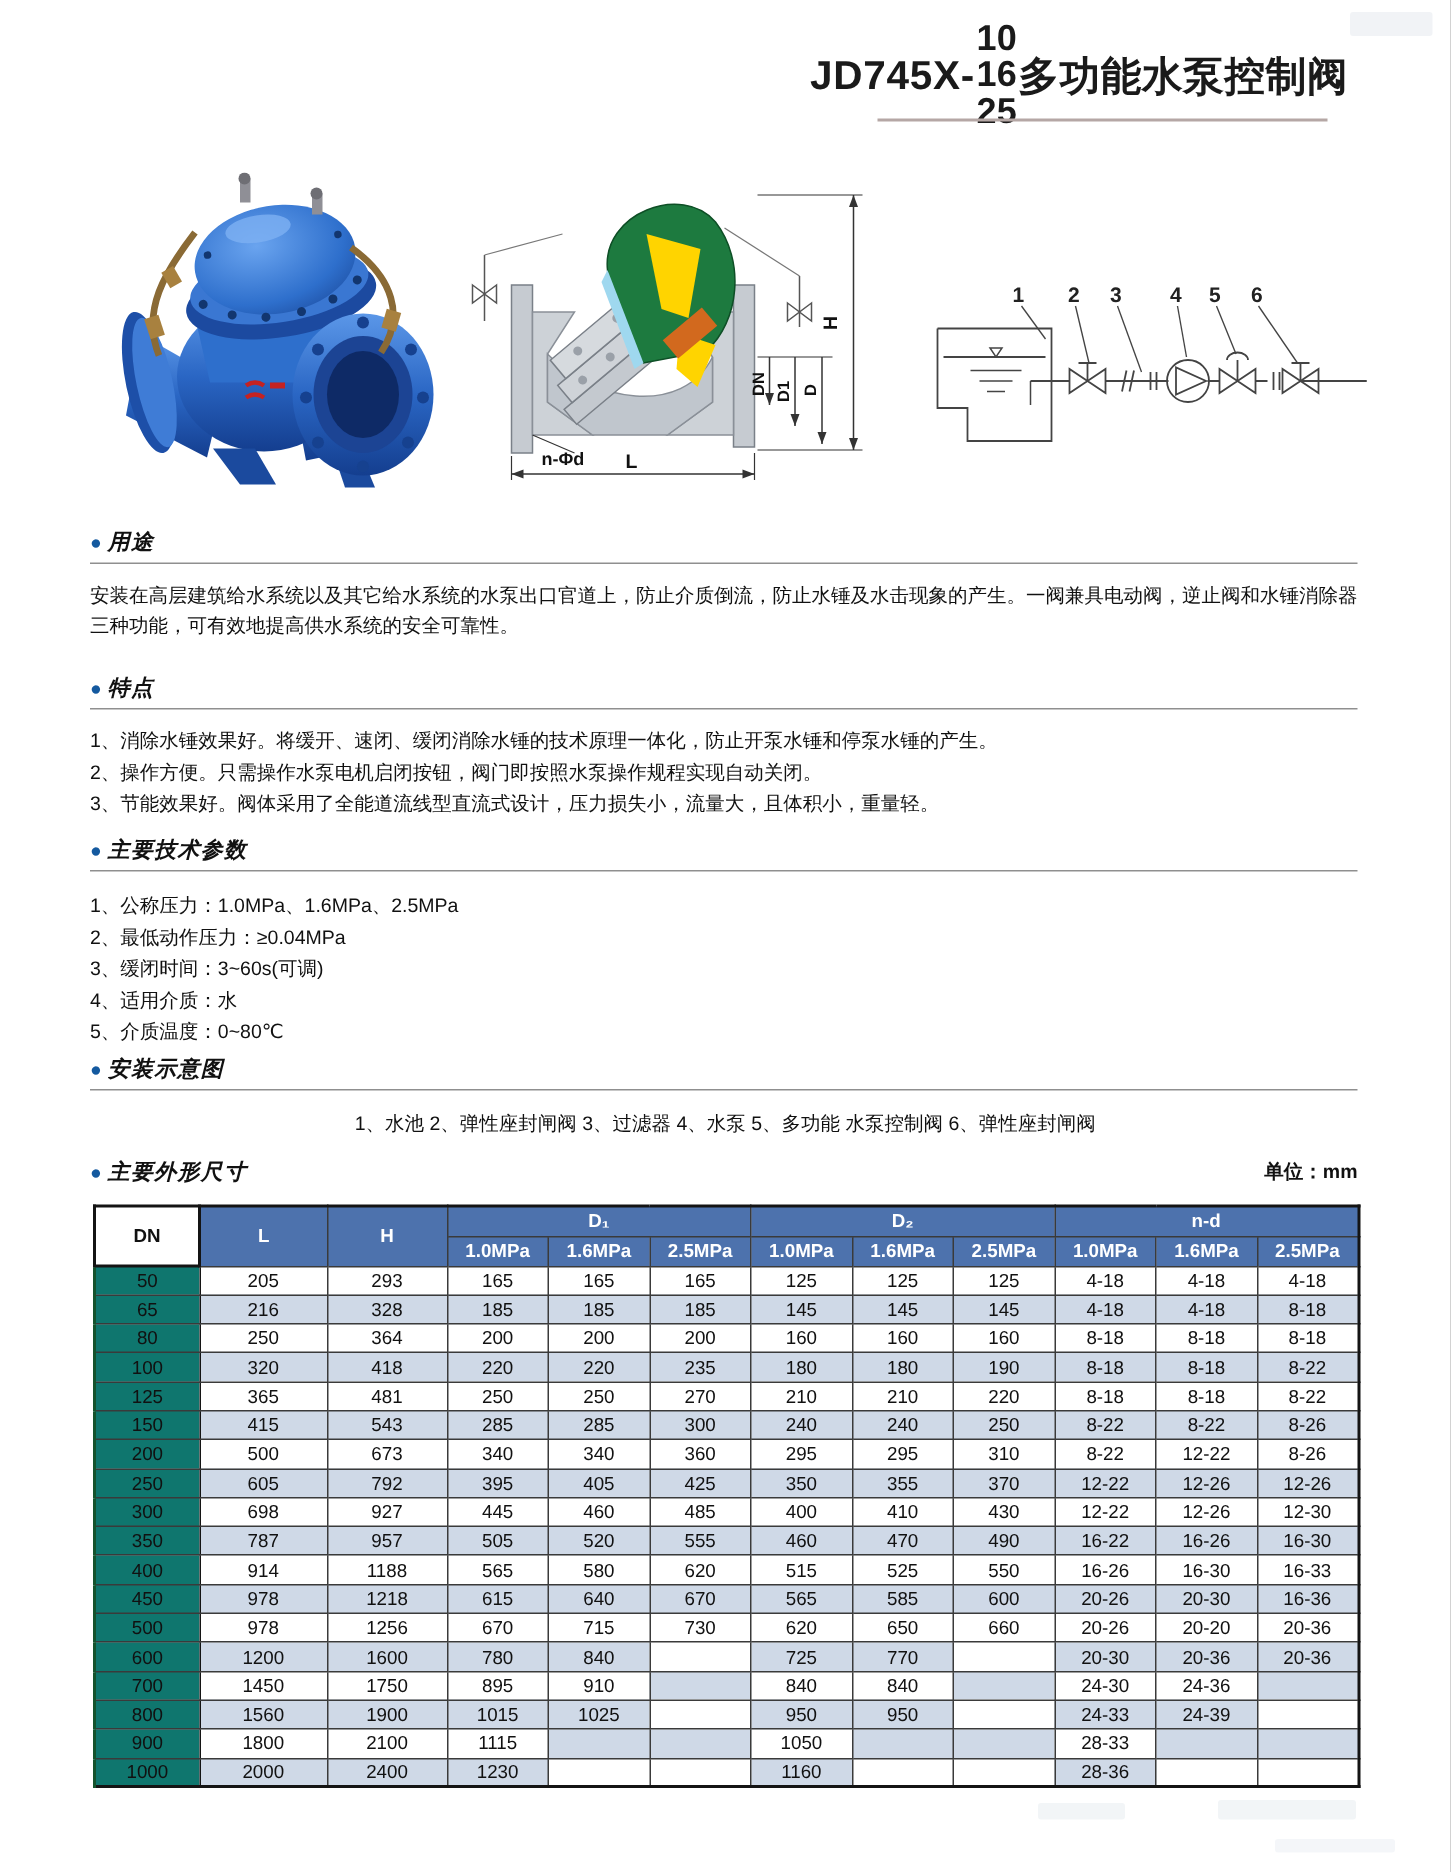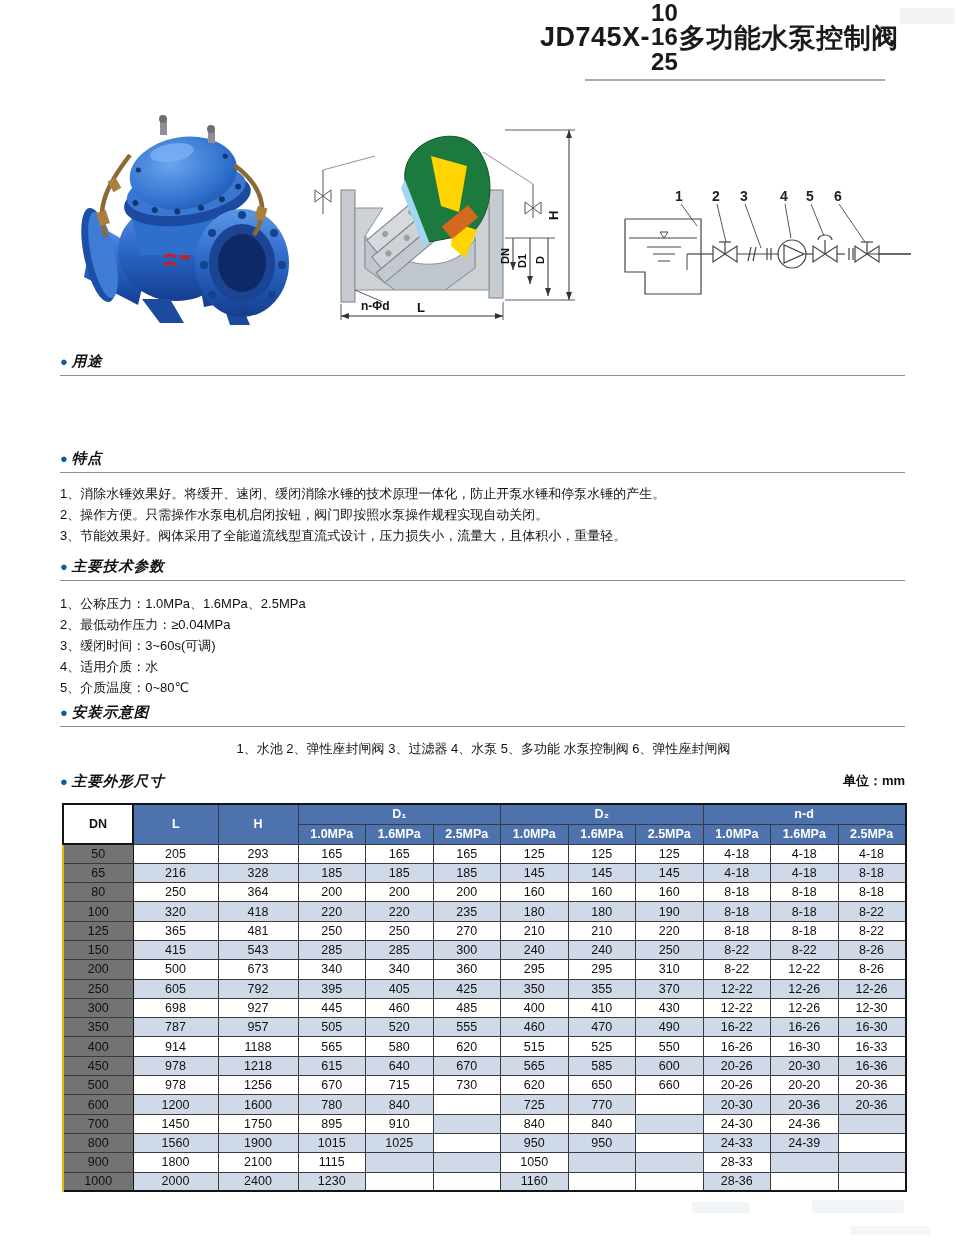--- a/index.html
+++ b/index.html
@@ -1,20 +1,20 @@
 <!DOCTYPE html>
 <html><head>
 <meta charset="utf-8">
 <style>
   * { margin:0; padding:0; box-sizing:border-box; }
   body { background:#888; font-family:"Liberation Sans","DejaVu Sans",sans-serif; }
   .page { position:relative; width:967px; height:1248px; background:#ffffff; margin:0 auto; overflow:hidden; }
 
   
-  .title-row { position:absolute; top:1px; left:540px; display:flex; align-items:center; color:#1a1a1a; }
+  .title-row { position:absolute; top:14px; left:540px; display:flex; align-items:center; color:#1a1a1a; }
   .title-main { font-size:27px; font-weight:bold; letter-spacing:0.5px; }
   .title-stack { display:flex; flex-direction:column; align-items:center; line-height:1.02; font-size:24px; font-weight:bold; margin:0 1px; }
   .title-underline { position:absolute; top:79px; left:585px; width:300px; height:2px; background:#b5a7a5; }
 
   
   .sec-head { position:absolute; left:60px; display:flex; align-items:center; }
   .sec-bullet { color:#14599f; font-size:13px; margin-right:4px; }
   .sec-label { font-size:14.5px; font-weight:bold; color:#111; letter-spacing:1px;font-style:italic; }
   .sec-rule { position:absolute; left:60px; width:845px; height:1px; background:#8f8f8f; }
   .sec-body { position:absolute; left:60px; width:847px; font-size:13px; color:#111; line-height:1.55; }
@@ -25,21 +25,21 @@
   
   .dims-table-wrap { position:absolute; top:803px; left:62px; width:843px; }
   table.dims { border-collapse:collapse; width:100%; table-layout:fixed; }
   table.dims th, table.dims td { border:1px solid #3a3a3a; text-align:center; font-size:12.5px; color:#111; padding:0; }
   table.dims { border:2px solid #141414; }
   table.dims thead th { background:#4d72ad; color:#ffffff; font-weight:600; height:20px; }
   table.dims thead th.corner { background:#ffffff; color:#111; font-weight:700; border:2px solid #141414; }
   table.dims td { height:19.3px; background:#ffffff; }
   table.dims td.cell-band { background:#cfd9e7; }
   table.dims td.cell-white { background:#ffffff; }
-  table.dims td.dn-cell { background:#737373; border-left:2px solid #eab308; border-right:1.5px solid #141414; }
+  table.dims td.dn-cell { background:#0f766e; border-left:2px solid #14532d; border-right:1.5px solid #141414; }
 
   
   .fig { position:absolute; }
   .fig svg { display:block; }
 
   
   .smudge { position:absolute; border-radius:2px; }
 </style>
 </head>
 <body>
@@ -257,20 +257,21 @@
         <text x="219" y="15">6</text>
       </g>
     </svg>
   </div>
 
   <div class="sec-head" style="top:352px;">
     <span class="sec-bullet">●</span>
     <span class="sec-label">用途</span>
   </div>
   <div class="sec-rule" style="top:375px;"></div>
+  <div class="sec-body" style="top:387px;">安装在高层建筑给水系统以及其它给水系统的水泵出口官道上，防止介质倒流，防止水锤及水击现象的产生。一阀兼具电动阀，逆止阀和水锤消除器三种功能，可有效地提高供水系统的安全可靠性。</div>
 
   <div class="sec-head" style="top:449px;">
     <span class="sec-bullet">●</span>
     <span class="sec-label">特点</span>
   </div>
   <div class="sec-rule" style="top:472px;"></div>
   <div class="sec-body" style="top:484px;">
     <div class="list-line">1、消除水锤效果好。将缓开、速闭、缓闭消除水锤的技术原理一体化，防止开泵水锤和停泵水锤的产生。</div>
     <div class="list-line">2、操作方便。只需操作水泵电机启闭按钮，阀门即按照水泵操作规程实现自动关闭。</div>
     <div class="list-line">3、节能效果好。阀体采用了全能道流线型直流式设计，压力损失小，流量大，且体积小，重量轻。</div>

